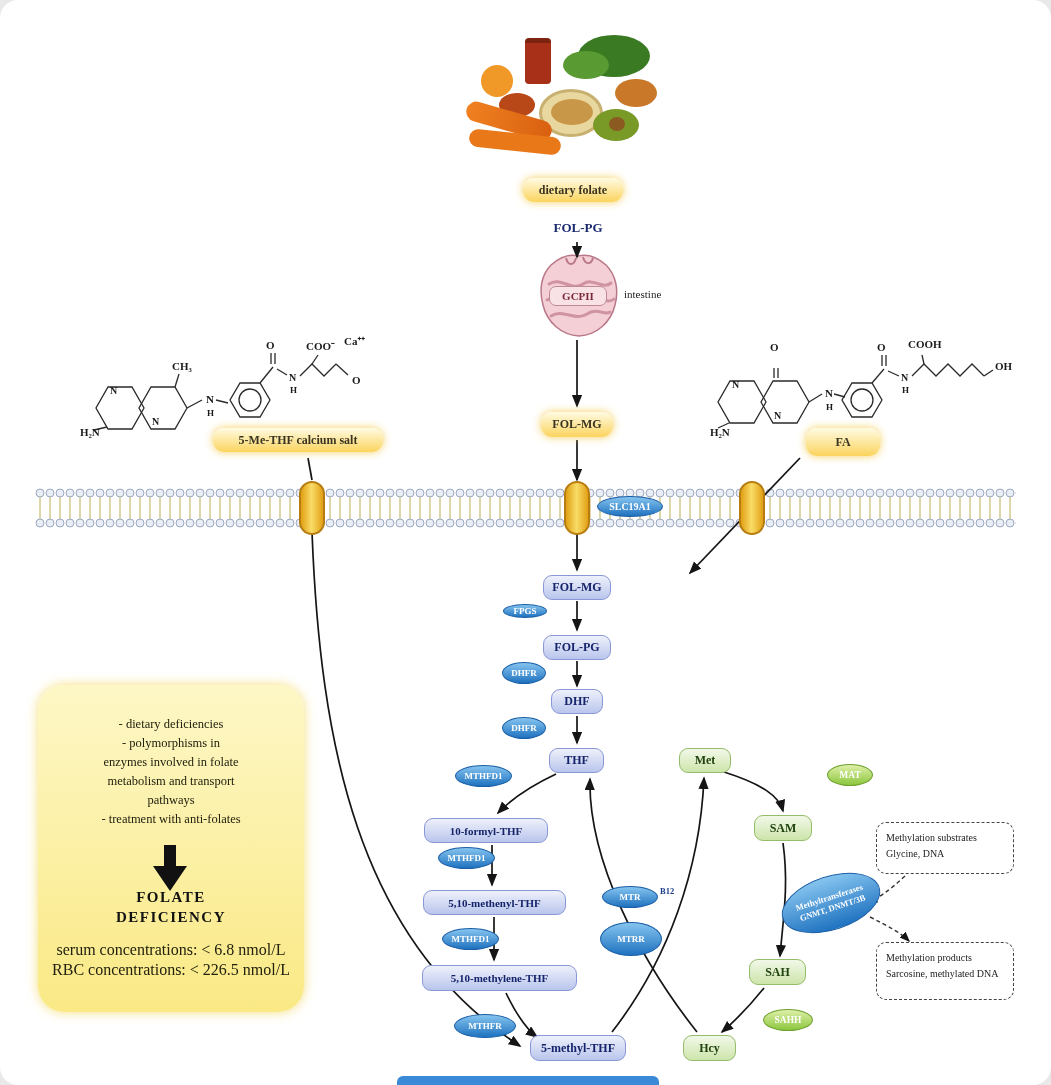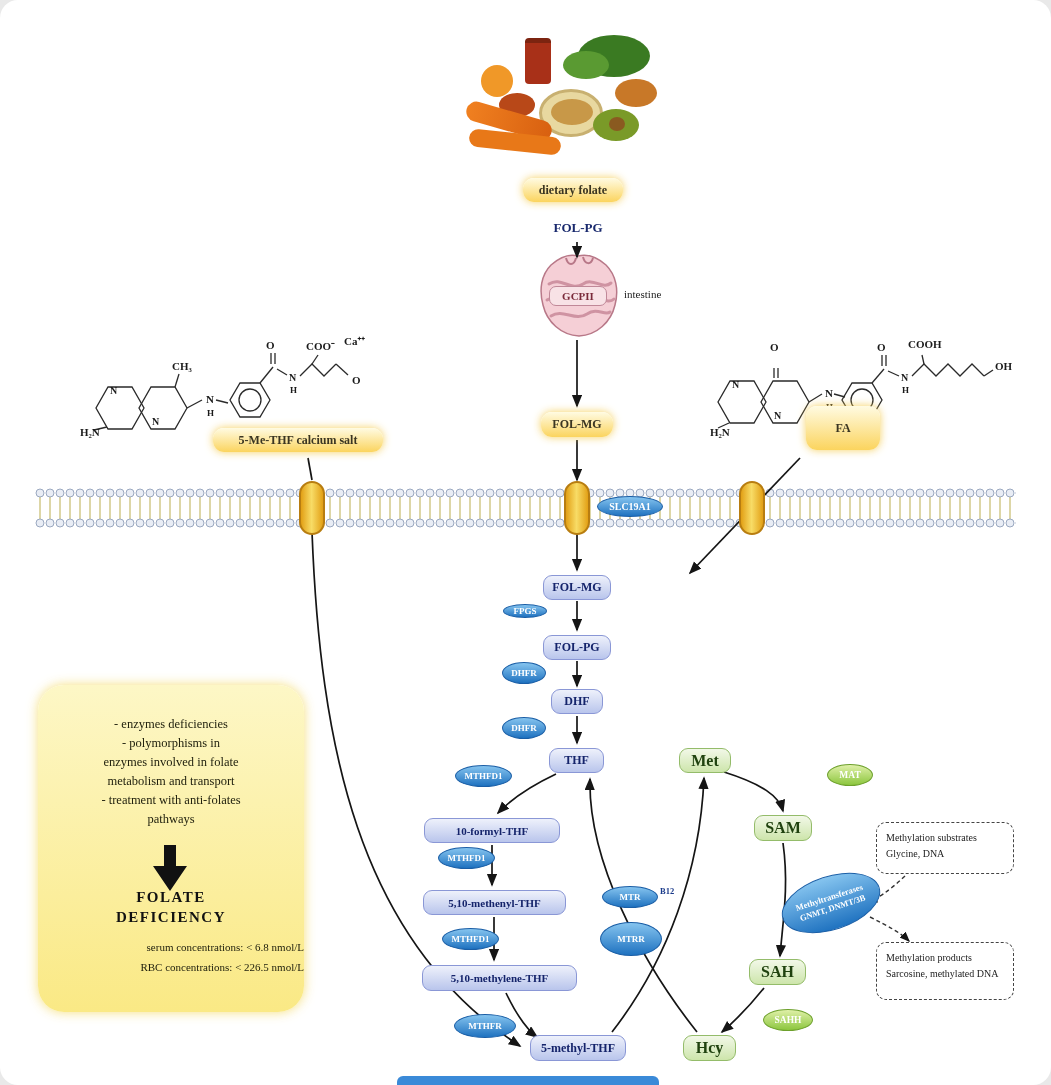--- a/index.html
+++ b/index.html
@@ -13,21 +13,21 @@
   .badge { position:absolute; display:flex; align-items:center; justify-content:center;
            background:linear-gradient(180deg,#fffbe2,#fbd45e);
            border-radius:11px; font-weight:bold; font-size:12px; color:#3a3522;
            box-shadow:0 0 9px rgba(244,206,84,.95); z-index:6; text-align:center; }
   .met-box { position:absolute; display:flex; align-items:center; justify-content:center;
              background:linear-gradient(180deg,#eef1fb,#b9c5ec); border:1.5px solid #8a97d6;
              border-radius:9px; font-weight:bold; color:#15246b; font-size:12px; z-index:6; }
   .met-box.small-text { font-size:11px; }
   .green-box { position:absolute; display:flex; align-items:center; justify-content:center;
                background:linear-gradient(180deg,#f2f8e8,#cde5ab); border:1.5px solid #94bc6a;
-               border-radius:9px; font-weight:bold; color:#20420f; font-size:16px; z-index:6; }
+               border-radius:9px; font-weight:bold; color:#20420f; font-size:12px; z-index:6; }
   .enzyme { position:absolute; display:flex; align-items:center; justify-content:center;
             border-radius:50%; background:linear-gradient(180deg,#85c4ef,#1f72c0);
             border:1px solid #1a5ea6; color:#fff; font-weight:bold; font-size:9px; z-index:6; }
   .green-oval { position:absolute; display:flex; align-items:center; justify-content:center;
                 border-radius:50%; background:linear-gradient(180deg,#dff0a8,#8cc63e);
                 border:1px solid #6da02c; color:#fff; font-weight:bold; font-size:9.5px; z-index:6; }
   .dashed-box { position:absolute; background:#fff; border:1.6px dashed #444; border-radius:10px;
                 padding:7px 9px; font-size:10px; color:#222; line-height:1.55; z-index:6; }
   .plain-label { position:absolute; font-size:11px; color:#222; z-index:6; }
   .flow-text { position:absolute; font-weight:bold; font-size:13px; color:#1a2a6e;
@@ -38,21 +38,21 @@
   .gcpii-badge { position:absolute; display:flex; align-items:center; justify-content:center;
                  background:#f8e2e6; border:1px solid #c08898; border-radius:7px;
                  font-weight:bold; font-size:11px; color:#7a2a3a; z-index:6; }
   .def-box { position:absolute; left:38px; top:685px; width:266px; height:327px;
              border-radius:26px; background:linear-gradient(180deg,#fdf7c6,#fae985);
              box-shadow:0 0 12px rgba(244,220,110,.9); z-index:2; color:#22220f; }
   .def-causes { position:absolute; top:30px; left:0; width:100%; text-align:center;
                 font-size:12.5px; line-height:19px; }
   .def-title { position:absolute; width:100%; text-align:center; font-weight:bold;
                font-size:15px; letter-spacing:1.5px; color:#111; }
-  .def-conc { position:absolute; width:100%; text-align:right; font-size:11px; }
+  .def-conc { position:absolute; width:100%; text-align:center; font-size:16px; }
   .mtx-oval { position:absolute; left:780px; top:876px; width:102px; height:54px;
               border-radius:50%; background:linear-gradient(180deg,#85c4ef,#1f72c0);
               border:1px solid #1a5ea6; color:#fff; display:flex; flex-direction:column;
               align-items:center; justify-content:center; font-size:8.5px; font-weight:bold;
               transform:rotate(-18deg); z-index:6; text-align:center; line-height:1.3; }
   .b12 { position:absolute; left:660px; top:886px; font-size:8.5px; font-weight:bold;
          color:#1a3a8a; z-index:7; }
   .food { position:absolute; }
   .cutoff { position:absolute; left:397px; top:1076px; width:262px; height:9px;
             background:#3a8ad8; border-radius:6px 6px 0 0; z-index:6; }
@@ -177,21 +177,21 @@
         <text x="0" y="106">H₂N</text>
         <text x="115" y="67">N</text>
         <text x="116" y="80" font-size="9">H</text>
         <text x="22" y="58" font-size="10">N</text>
         <text x="64" y="89" font-size="10">N</text>
         <text x="191" y="51" font-size="10">N</text>
         <text x="192" y="63" font-size="9">H</text>
       </g>
     </svg>
   </div>
-  <div class="badge" style="left:806px;top:406px;width:74px;height:44px">FA</div>
+  <div class="badge" style="left:806px;top:428px;width:74px;height:28px">FA</div>
 
   <svg class="abs" style="left:0;top:0;z-index:4;pointer-events:none" width="1051" height="1085">
     <defs>
       <marker id="ah" markerWidth="9" markerHeight="8" refX="6.5" refY="3" orient="auto">
         <path d="M0,0 L7.5,3 L0,6 Z" fill="#151515"></path>
       </marker>
     </defs>
     <g stroke="#151515" stroke-width="1.7" fill="none">
       <path d="M577,242 L577,257" marker-end="url(#ah)"></path>
       <path d="M577,340 L577,406" marker-end="url(#ah)"></path>
@@ -221,21 +221,21 @@
   </svg>
 
   <div class="met-box" style="left:543px;top:575px;width:68px;height:25px">FOL-MG</div>
   <div class="enzyme" style="left:503px;top:604px;width:44px;height:14px">FPGS</div>
   <div class="met-box" style="left:543px;top:635px;width:68px;height:25px">FOL-PG</div>
   <div class="enzyme" style="left:502px;top:662px;width:44px;height:22px">DHFR</div>
   <div class="met-box" style="left:551px;top:689px;width:52px;height:25px">DHF</div>
   <div class="enzyme" style="left:502px;top:717px;width:44px;height:22px">DHFR</div>
   <div class="met-box" style="left:549px;top:748px;width:55px;height:25px">THF</div>
   <div class="enzyme" style="left:455px;top:765px;width:57px;height:22px">MTHFD1</div>
-  <div class="met-box small-text" style="left:424px;top:818px;width:136px;height:25px">10-formyl-THF</div>
+  <div class="met-box small-text" style="left:424px;top:818px;width:124px;height:25px">10-formyl-THF</div>
   <div class="enzyme" style="left:438px;top:847px;width:57px;height:22px">MTHFD1</div>
   <div class="met-box small-text" style="left:423px;top:890px;width:143px;height:25px">5,10-methenyl-THF</div>
   <div class="enzyme" style="left:442px;top:928px;width:57px;height:22px">MTHFD1</div>
   <div class="met-box small-text" style="left:422px;top:965px;width:155px;height:26px">5,10-methylene-THF</div>
   <div class="enzyme" style="left:454px;top:1014px;width:62px;height:24px">MTHFR</div>
   <div class="met-box" style="left:530px;top:1035px;width:96px;height:26px">5-methyl-THF</div>
 
   <div class="green-box" style="left:679px;top:748px;width:52px;height:25px">Met</div>
   <div class="green-oval" style="left:827px;top:764px;width:46px;height:22px">MAT</div>
   <div class="green-box" style="left:754px;top:815px;width:58px;height:26px">SAM</div>
@@ -254,26 +254,26 @@
     <div>Methylation substrates</div>
     <div>Glycine, DNA</div>
   </div>
   <div class="dashed-box" style="left:876px;top:942px;width:138px;height:58px">
     <div>Methylation products</div>
     <div>Sarcosine, methylated DNA</div>
   </div>
 
   <div class="def-box">
     <div class="def-causes">
-      <div>- enzymes deficiencies</div>
+      <div>- dietary deficiencies</div>
       <div>- polymorphisms in</div>
       <div>enzymes involved in folate</div>
       <div>metabolism and transport</div>
+      <div>pathways</div>
       <div>- treatment with anti-folates</div>
-      <div>pathways</div>
     </div>
     <div class="def-title" style="top:204px">FOLATE</div>
     <div class="def-title" style="top:224px">DEFICIENCY</div>
     <div class="def-conc" style="top:256px">serum concentrations: &lt; 6.8 nmol/L</div>
     <div class="def-conc" style="top:276px">RBC concentrations: &lt; 226.5 nmol/L</div>
   </div>
 
   <div class="cutoff"></div>
 
 </div>

